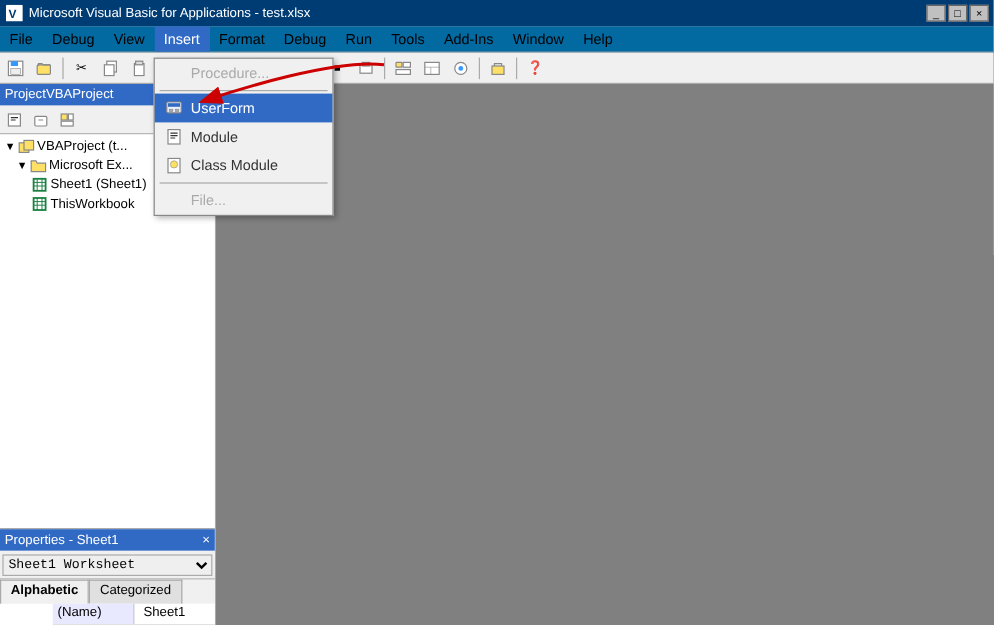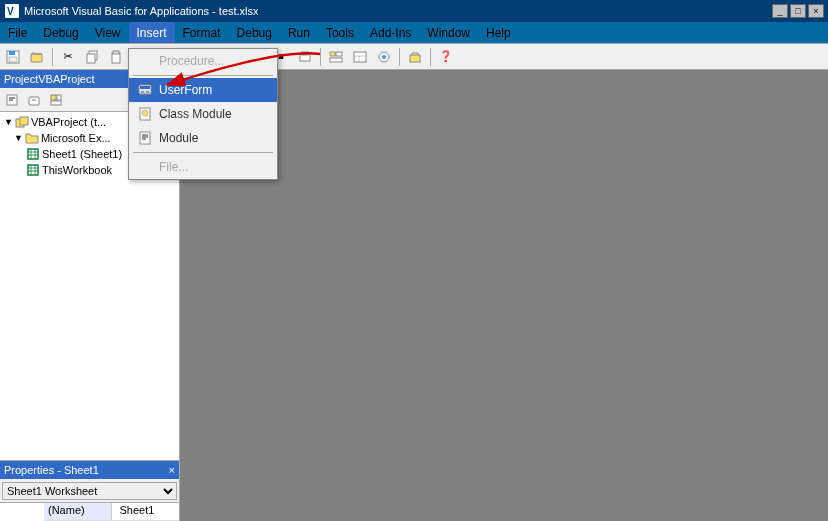--- a/index.html
+++ b/index.html
@@ -485,23 +485,31 @@
         <span>ThisWorkbook</span>
       </div>
     </div>
 
     <div id="properties-panel">
       <div id="properties-header">
         <span>Properties - Sheet1</span>
         <span style="cursor:pointer;">×</span>
       </div>
       <div id="properties-title-bar">
-        <select style="flex:1;height:18px;font-size:11px;border:1px solid #aaa;">
+        <select style="flex:1;height:18px;font-size:11px;border:1px solid #aaa;font-family:Liberation Mono, monospace;">
           <option>Sheet1 Worksheet</option>
         </select>
+      </div>
+      <div id="properties-tabs">
+        <div class="prop-tab active">
+          <span>Alphabetic</span>
+        </div>
+        <div class="prop-tab">
+          <span>Categorized</span>
+        </div>
       </div>
       <div id="properties-table">
         <div class="prop-row">
           <div class="prop-key">(Name)</div>
           <div class="prop-val">Sheet1</div>
         </div>
       </div>
     </div>
 
   </div>
@@ -525,36 +533,36 @@
           <rect x="3" y="8" width="3" height="2" fill="#aaa" stroke="#888" stroke-width="0.5"></rect>
           <rect x="8" y="8" width="3" height="2" fill="#aaa" stroke="#888" stroke-width="0.5"></rect>
         </svg>
     </span>
     <span>UserForm</span>
   </div>
   <div class="dropdown-item">
     <span class="item-icon">
       <svg width="14" height="14" viewBox="0 0 14 14">
           <rect x="2" y="1" width="10" height="12" fill="#fff" stroke="#888" stroke-width="1"></rect>
-          <circle cx="7" cy="6" r="3" fill="#ffe066" stroke="#888" stroke-width="0.5"></circle>
-        </svg>
-    </span>
-    <span>Class Module</span>
-  </div>
-  <div class="dropdown-item">
-    <span class="item-icon">
-      <svg width="14" height="14" viewBox="0 0 14 14">
-          <rect x="2" y="1" width="10" height="12" fill="#fff" stroke="#888" stroke-width="1"></rect>
           <line x1="4" y1="4" x2="10" y2="4" stroke="#333" stroke-width="1"></line>
           <line x1="4" y1="6" x2="10" y2="6" stroke="#333" stroke-width="1"></line>
           <line x1="4" y1="8" x2="8" y2="8" stroke="#333" stroke-width="1"></line>
         </svg>
     </span>
     <span>Module</span>
   </div>
+  <div class="dropdown-item">
+    <span class="item-icon">
+      <svg width="14" height="14" viewBox="0 0 14 14">
+          <rect x="2" y="1" width="10" height="12" fill="#fff" stroke="#888" stroke-width="1"></rect>
+          <circle cx="7" cy="6" r="3" fill="#ffe066" stroke="#888" stroke-width="0.5"></circle>
+        </svg>
+    </span>
+    <span>Class Module</span>
+  </div>
   <div class="dropdown-separator"></div>
   <div class="dropdown-item disabled">
     <span class="item-icon"></span>
     <span>File...</span>
   </div>
 </div>
 
 <svg id="arrow-annotation" style="position:absolute; top:44px; left:100px; pointer-events:none; z-index:500; overflow:visible;" width="300" height="200">
 
   <defs>

